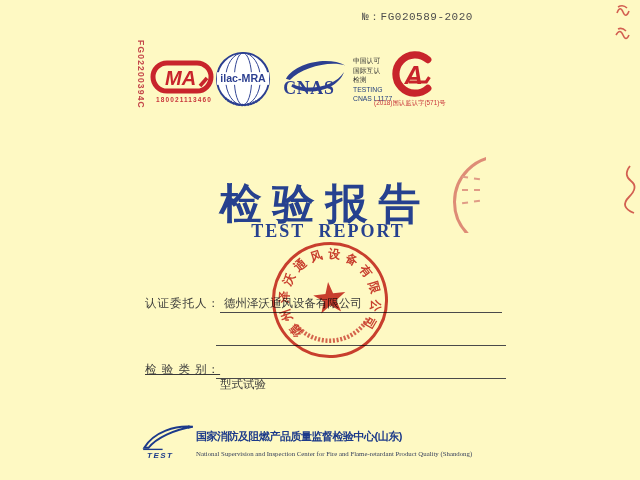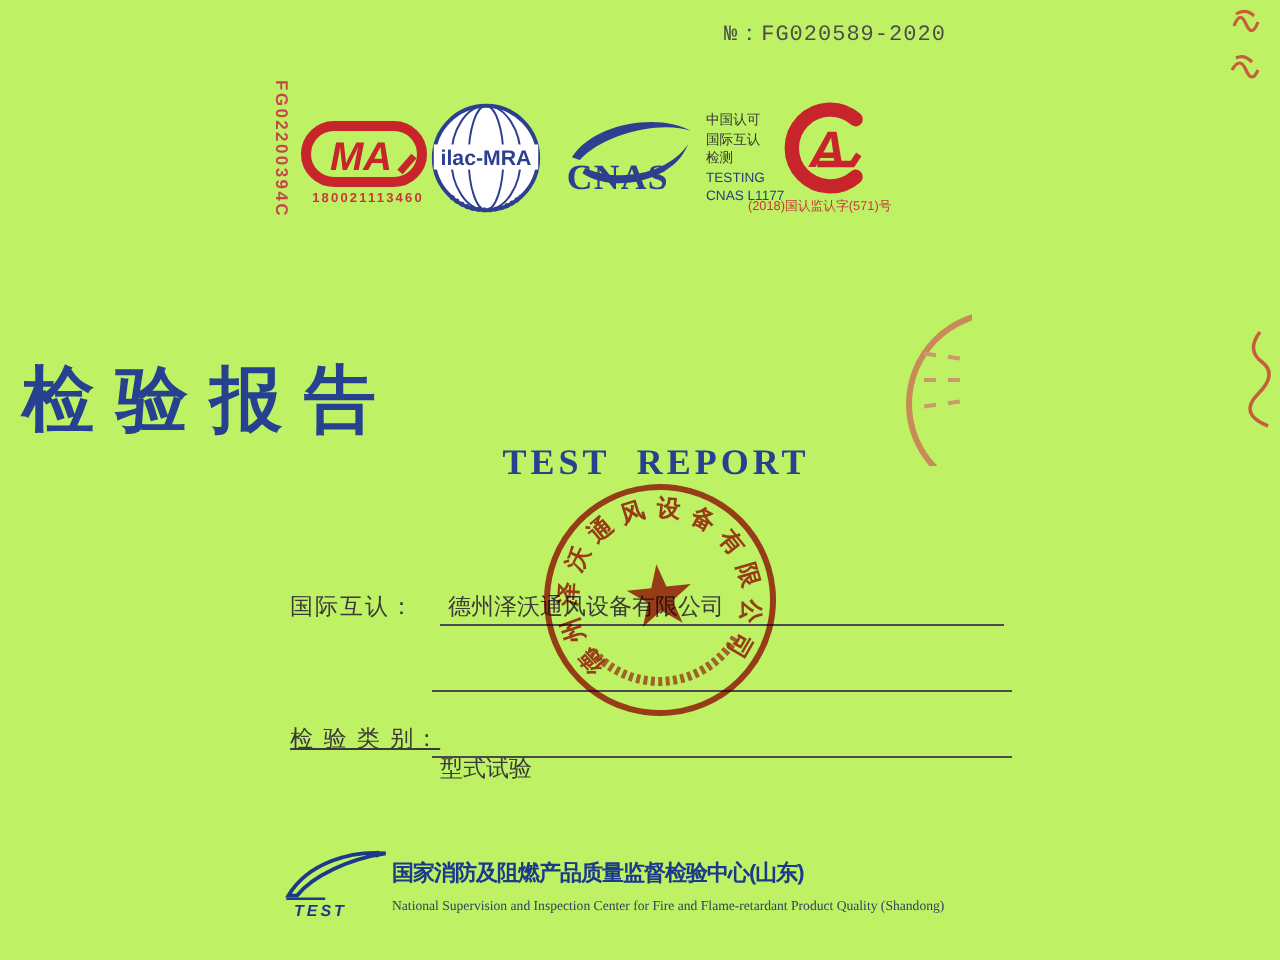--- a/index.html
+++ b/index.html
@@ -1,37 +1,37 @@
 <!DOCTYPE html>
 <html><head>
 <meta charset="utf-8">
 <style>
   html,body{margin:0;padding:0;background:#e8e8e8;}
   .page{
-    position:relative;width:640px;height:480px;background:#bef264;
+    position:relative;width:640px;height:480px;background:#fef9c3;
     overflow:hidden;font-family:"Liberation Sans",sans-serif;color:#333;
   }
   
   .report-no{position:absolute;left:362px;top:9px;font-family:"Liberation Mono",monospace;
     font-size:11px;color:#4d4d4d;letter-spacing:.5px;}
   .side-code{position:absolute;left:146px;top:40px;transform:rotate(90deg);transform-origin:0 0;
     font-size:8.5px;font-weight:bold;color:#c4474b;letter-spacing:1.2px;white-space:nowrap;}
   
   .logo{position:absolute;}
   .cma{left:150px;top:60px;width:64px;height:34px;}
   .cma-num{position:absolute;left:149px;top:96px;width:70px;text-align:center;
     font-size:6.5px;font-weight:bold;color:#c9363b;letter-spacing:1.1px;}
   .ilac{left:214px;top:50px;width:58px;height:58px;}
   .cnas{left:282px;top:55px;width:66px;height:46px;}
   .accred{position:absolute;left:353px;top:56px;font-size:6.8px;line-height:9.6px;color:#333;}
   .accred .en{color:#24407e;}
   .cal{left:391px;top:50px;width:48px;height:48px;}
   .cal-cap{position:absolute;left:374px;top:99px;width:80px;font-size:6.4px;color:#c9363b;white-space:nowrap;}
   
-  .title-cn{position:absolute;left:0;right:0;top:176px;text-align:left;font-size:36px;
+  .title-cn{position:absolute;left:0;right:0;top:176px;text-align:center;font-size:42px;
     font-weight:bold;color:#26418f;letter-spacing:11px;text-indent:11px;}
   .title-en{position:absolute;left:0;right:0;top:221px;text-align:center;
     font-family:"Liberation Serif",serif;font-size:18px;font-weight:bold;color:#26418f;
     letter-spacing:2px;word-spacing:7px;margin-left:16px;}
   
   .field{position:absolute;font-size:11.5px;color:#3a3a3a;white-space:nowrap;}
   .field .lbl{letter-spacing:1px;}
   .f1{left:145px;top:296px;} .f1 .val{position:absolute;left:79px;top:0;}
   .f2{left:140px;top:329px;} .f2 .val{position:absolute;left:80px;top:0;}
   .f3{left:145px;top:362px;text-decoration:underline;} .f3 .val{position:absolute;left:75px;top:15px;}
@@ -107,21 +107,21 @@
     <path d="M46 12 A 24 24 0 1 0 46 48" fill="none" stroke="#c8242b" stroke-width="9" stroke-linecap="round"></path>
     <text x="17" y="42" font-size="32" font-weight="bold" font-style="italic" fill="#c8242b" font-family="Liberation Sans, sans-serif">A</text>
     <path d="M22 40 L44 40 L48 34" fill="none" stroke="#c8242b" stroke-width="4"></path>
   </svg>
   <div class="cal-cap">(2018)国认监认字(571)号</div>
 
   <div class="title-cn">检验报告</div>
   <div class="title-en">TEST REPORT</div>
 
   <div class="field f1">
-    <span class="lbl">国际互认：</span>
+    <span class="lbl">认证委托人：</span>
     <span class="val">德州泽沃通风设备有限公司</span>
   </div>
   <div class="uline u1"></div>
 
   <div class="uline u2"></div>
 
   <div class="field f3">
     <span class="lbl">检 验 类 别：</span>
     <span class="val">型式试验</span>
   </div>

